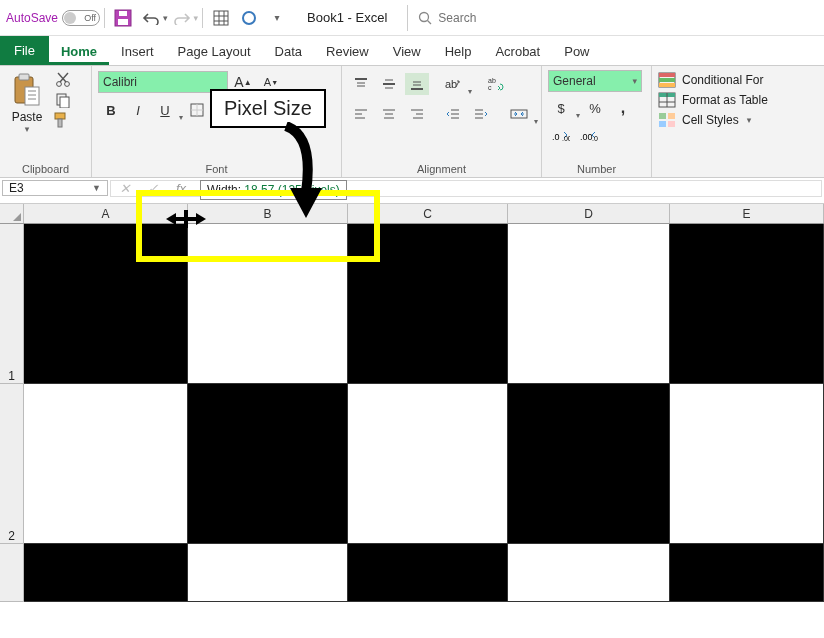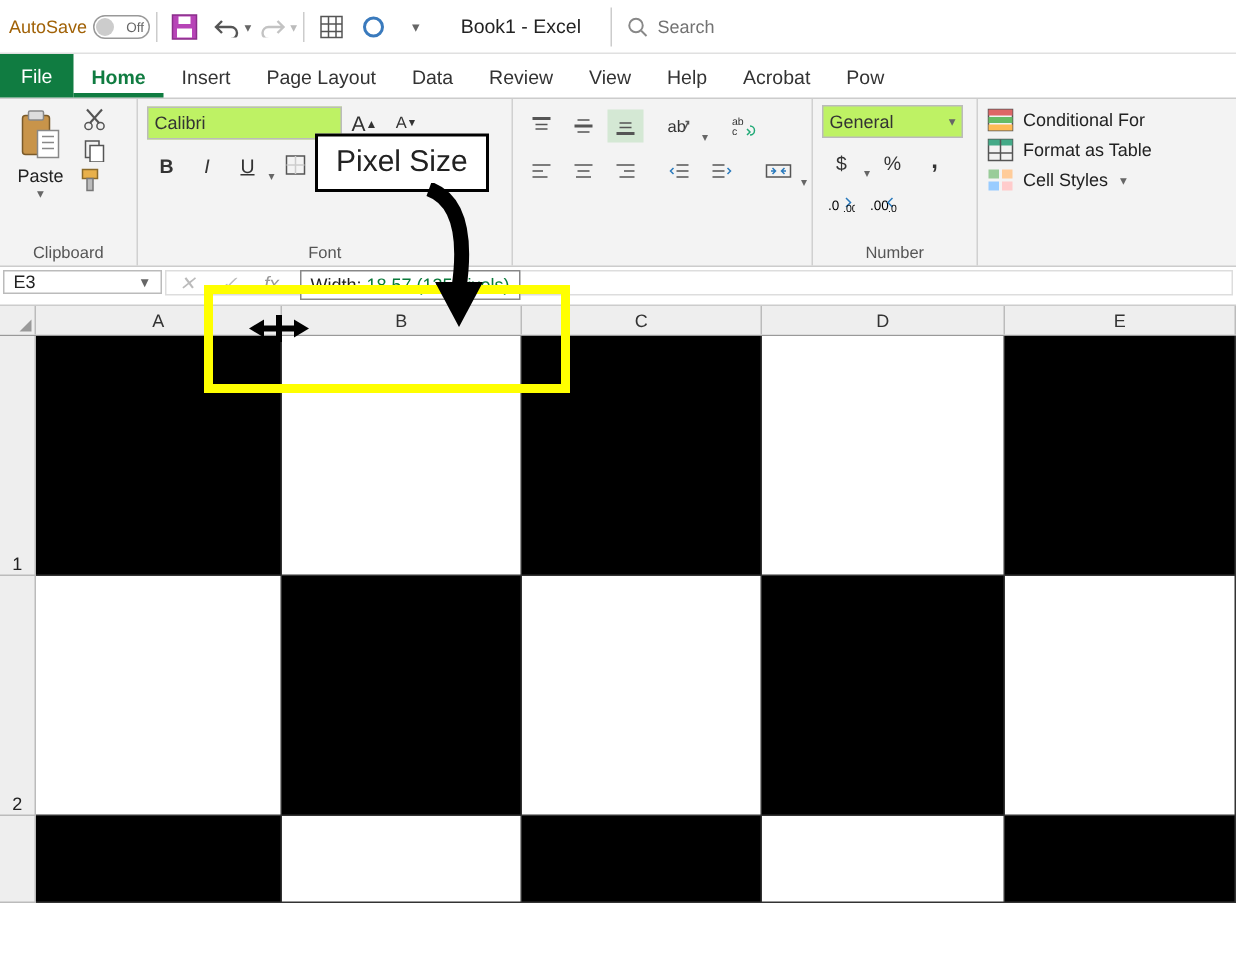--- a/index.html
+++ b/index.html
@@ -1,39 +1,39 @@
 <!DOCTYPE html>
 <html><head>
 <meta charset="utf-8">
 <style>
   * { box-sizing: border-box; font-family: 'Segoe UI', Arial, sans-serif; }
   body { margin:0; padding:0; width:824px; height:638px; overflow:hidden; background:#fff; font-size:12px; color:#222;}
   
   .titlebar { height:36px; display:flex; align-items:center; background:#fff; border-bottom:1px solid #e0e0e0; padding:0 6px;}
-  .autosave-label { font-size:12px; color:#a16207; margin-right:4px;}
+  .autosave-label { font-size:12px; color:#a21caf; margin-right:4px;}
   .switch { width:38px; height:16px; border:1px solid #999; border-radius:8px; position:relative; display:flex; align-items:center; justify-content:flex-end; padding:0 3px 0 0; font-size:9px; color:#666; background:#fff;}
   .switch::before { content:""; width:12px; height:12px; border-radius:50%; background:#ccc; position:absolute; left:1px; top:1px;}
   .tb-icon { width:24px; height:24px; display:flex; align-items:center; justify-content:center; margin:0 2px; color:#555;}
   .tb-sep { width:1px; height:20px; background:#ccc; margin:0 4px;}
   .doc-title { margin-left:16px; font-size:13px; }
   .searchbox { margin-left:20px; height:26px; width:260px; border-left:1px solid #ccc; display:flex; align-items:center; padding-left:10px; color:#737373;}
   .searchbox svg{margin-right:6px;}
   
   .tabs { height:30px; display:flex; align-items:flex-end; background:#fff; padding:0 0 0 0; border-bottom:1px solid #ccc;}
   .tab { padding:6px 12px 6px 12px; font-size:13px; color:#333; cursor:pointer; }
   .tab.file { background:#107c41; color:#fff; font-size:13px; padding:7px 14px;}
   .tab.active { color:#107c41; border-bottom:3px solid #107c41; font-weight:600; padding-bottom:3px;}
   
   .ribbon { height:112px; background:#f3f3f3; display:flex; border-bottom:1px solid #ccc;}
   .group { border-right:1px solid #d0d0d0; display:flex; flex-direction:column; justify-content:space-between; padding:4px 6px 0 6px; position:relative;}
   .group-body { flex:1; display:flex; align-items:flex-start; }
   .group-label { text-align:center; font-size:11px; color:#555; padding:2px 0; position:relative;}
   .rbtn { width:24px; height:22px; display:flex; align-items:center; justify-content:center; font-size:13px; color:#333; margin:1px;}
   .rbtn.tog { background:#d4e8d4;}
-  .fontbox { height:22px; border:1px solid #bbb; background:#bef264; display:flex; align-items:center; padding:0 4px; font-size:12px; color:#333;}
+  .fontbox { height:22px; border:1px solid #bbb; background:#86efac; display:flex; align-items:center; padding:0 4px; font-size:12px; color:#333;}
   .stack { display:flex; flex-direction:column;}
   .row { display:flex; align-items:center;}
   .paste-big { width:42px; display:flex; flex-direction:column; align-items:center; font-size:12px;}
   .paste-big .ic{height:40px; display:flex; align-items:center; justify-content:center;}
   .mini-col { display:flex; flex-direction:column; margin-left:2px;}
   .mini-col .rbtn{height:18px;}
   .styles-col { display:flex; flex-direction:column; gap:4px; padding-top:2px;}
   .styles-col .srow { display:flex; align-items:center; gap:6px; font-size:12px;}
   .styles-col .srow svg{flex-shrink:0;}
   
@@ -304,20 +304,21 @@
         <div class="rbtn">
             <svg width="18" height="14">
               <rect x="1" y="3" width="16" height="8" fill="none" stroke="#555"></rect>
               <path d="M4 7 L7 7 M5 5 L7 7 L5 9" fill="none" stroke="#2a7abd"></path>
               <path d="M14 7 L11 7 M13 5 L11 7 L13 9" fill="none" stroke="#2a7abd"></path>
             </svg>
           </div>
         <span style="font-size:8px;color:#666;align-self:flex-end">▾</span>
       </div>
     </div>
+    <div class="group-label">Alignment</div>
   </div>
 
   <div class="group" style="width:110px">
     <div class="group-body stack" style="gap:4px">
       <div class="fontbox" style="width:94px;justify-content:space-between">
           <span>General</span>
           <span style="font-size:9px;color:#666">▾</span>
         </div>
       <div class="row" style="gap:2px">
         <div class="rbtn">$</div>

